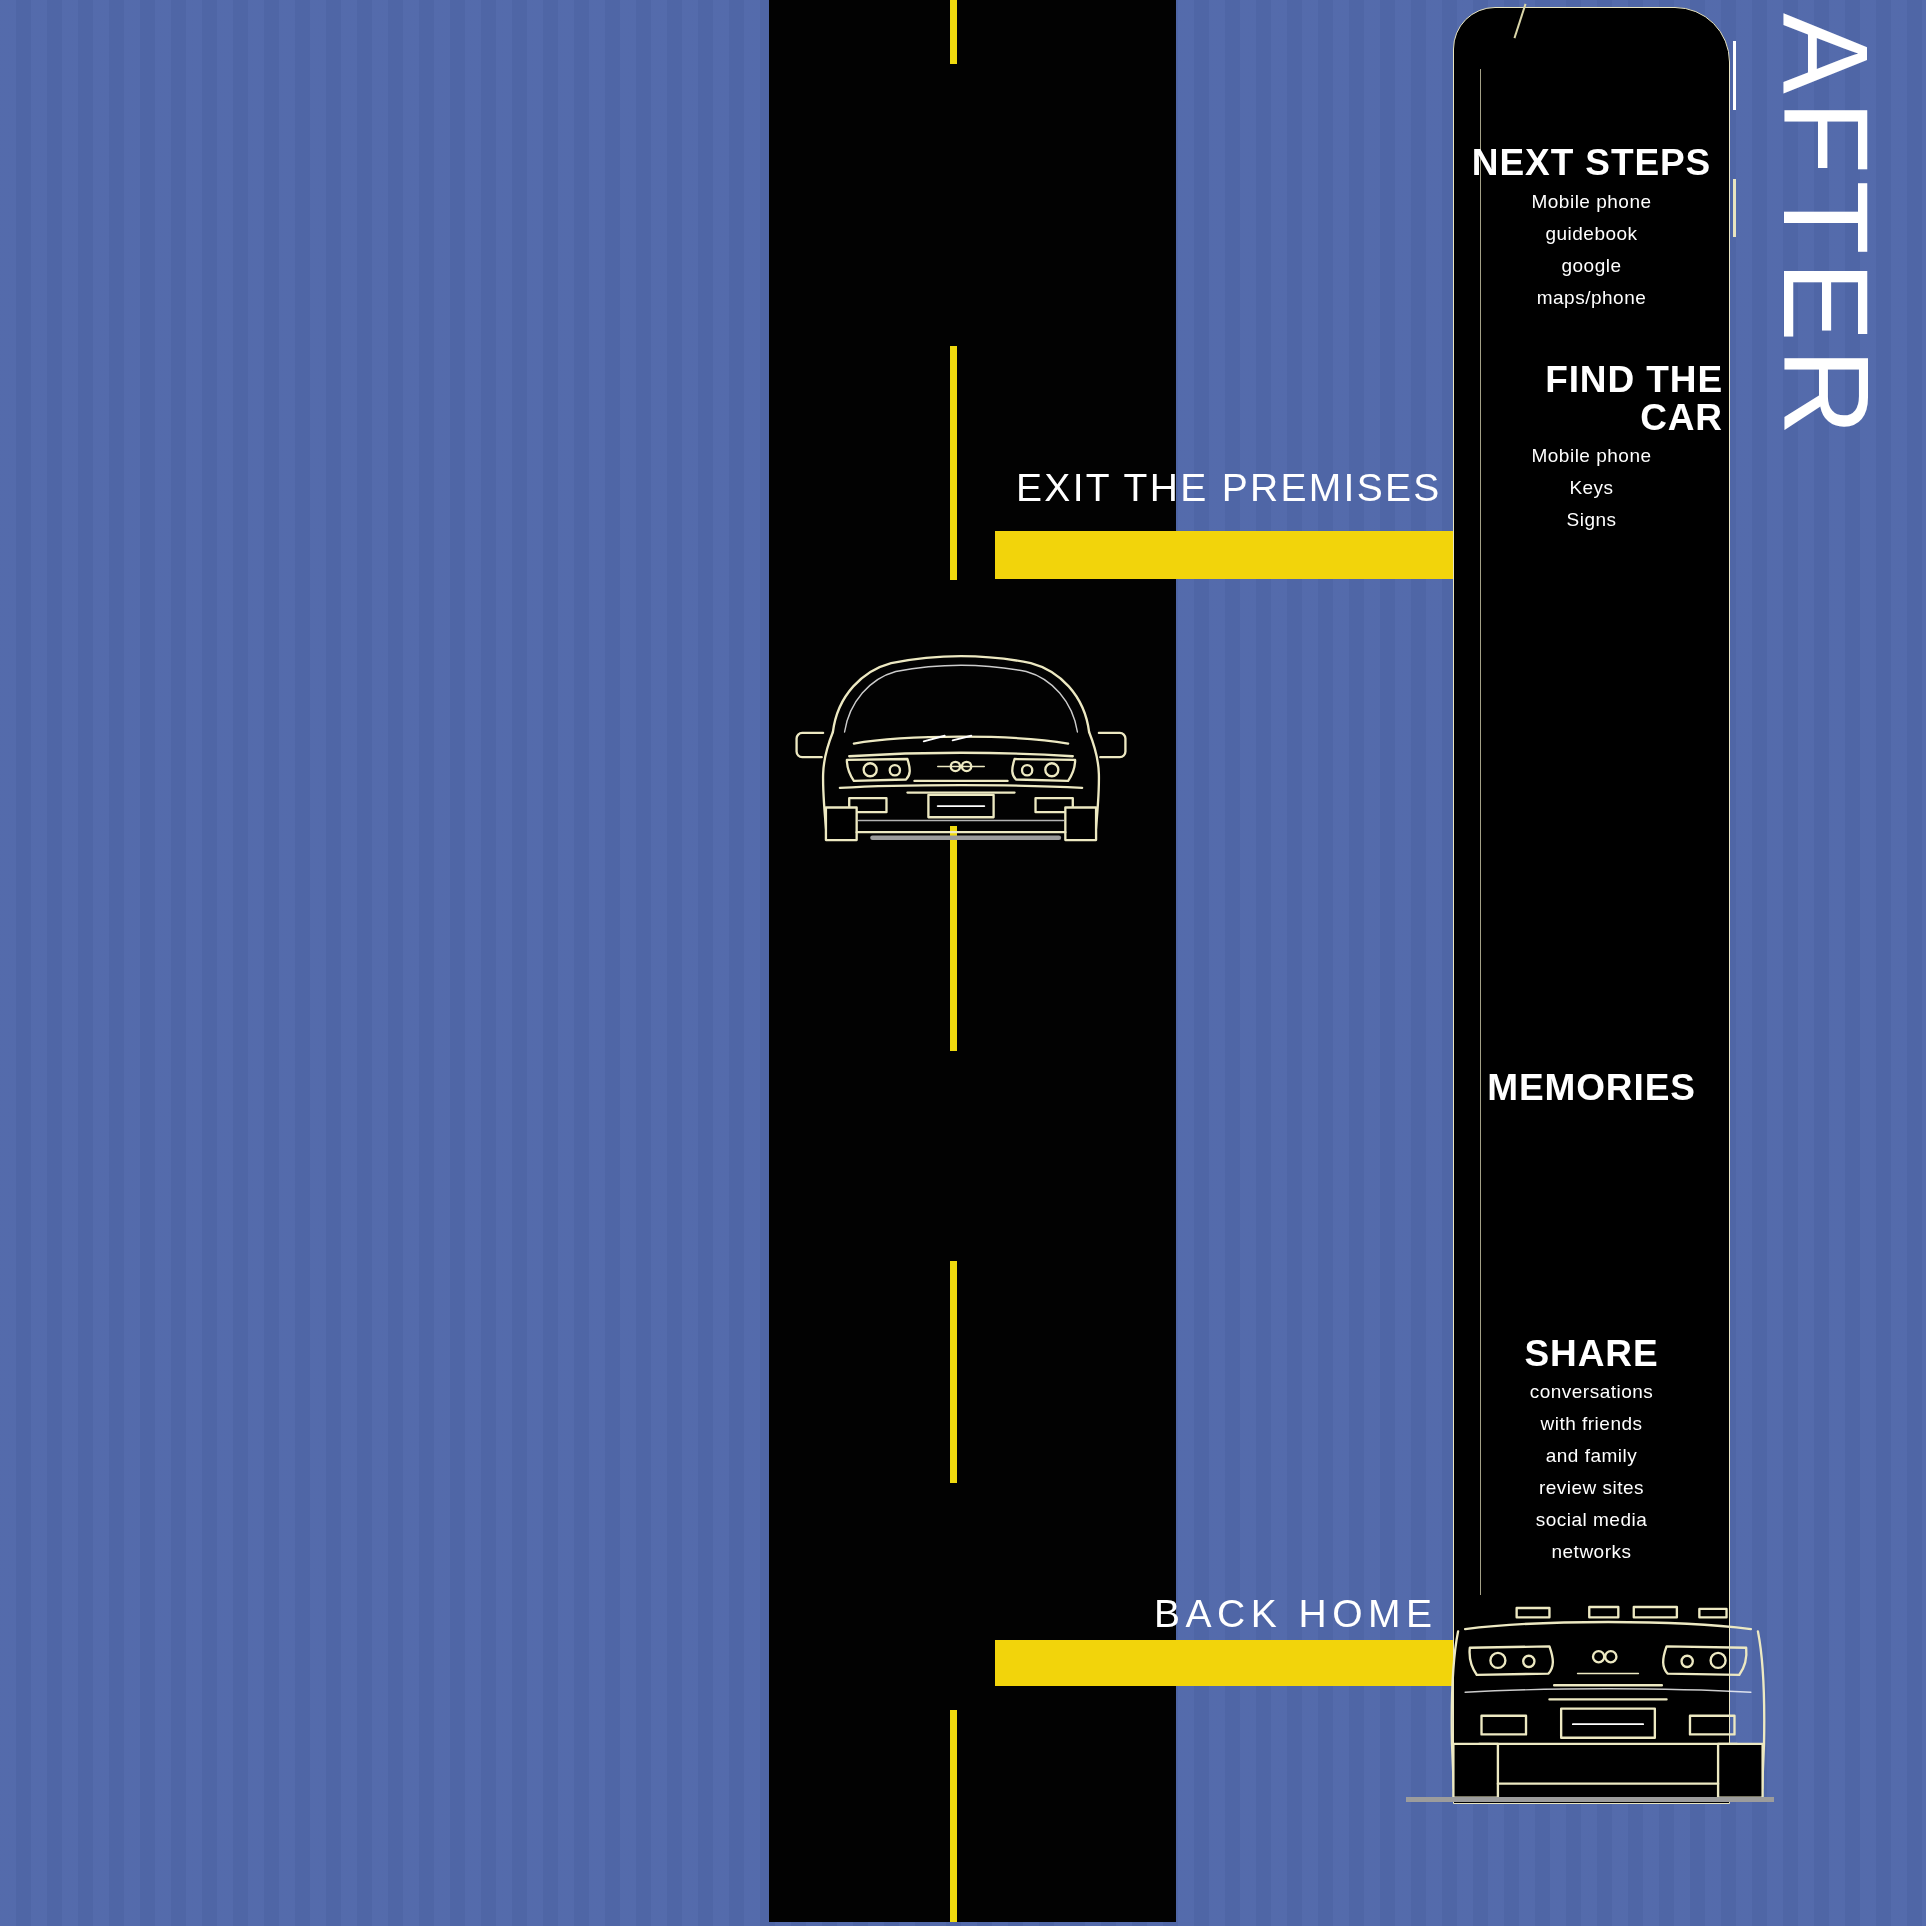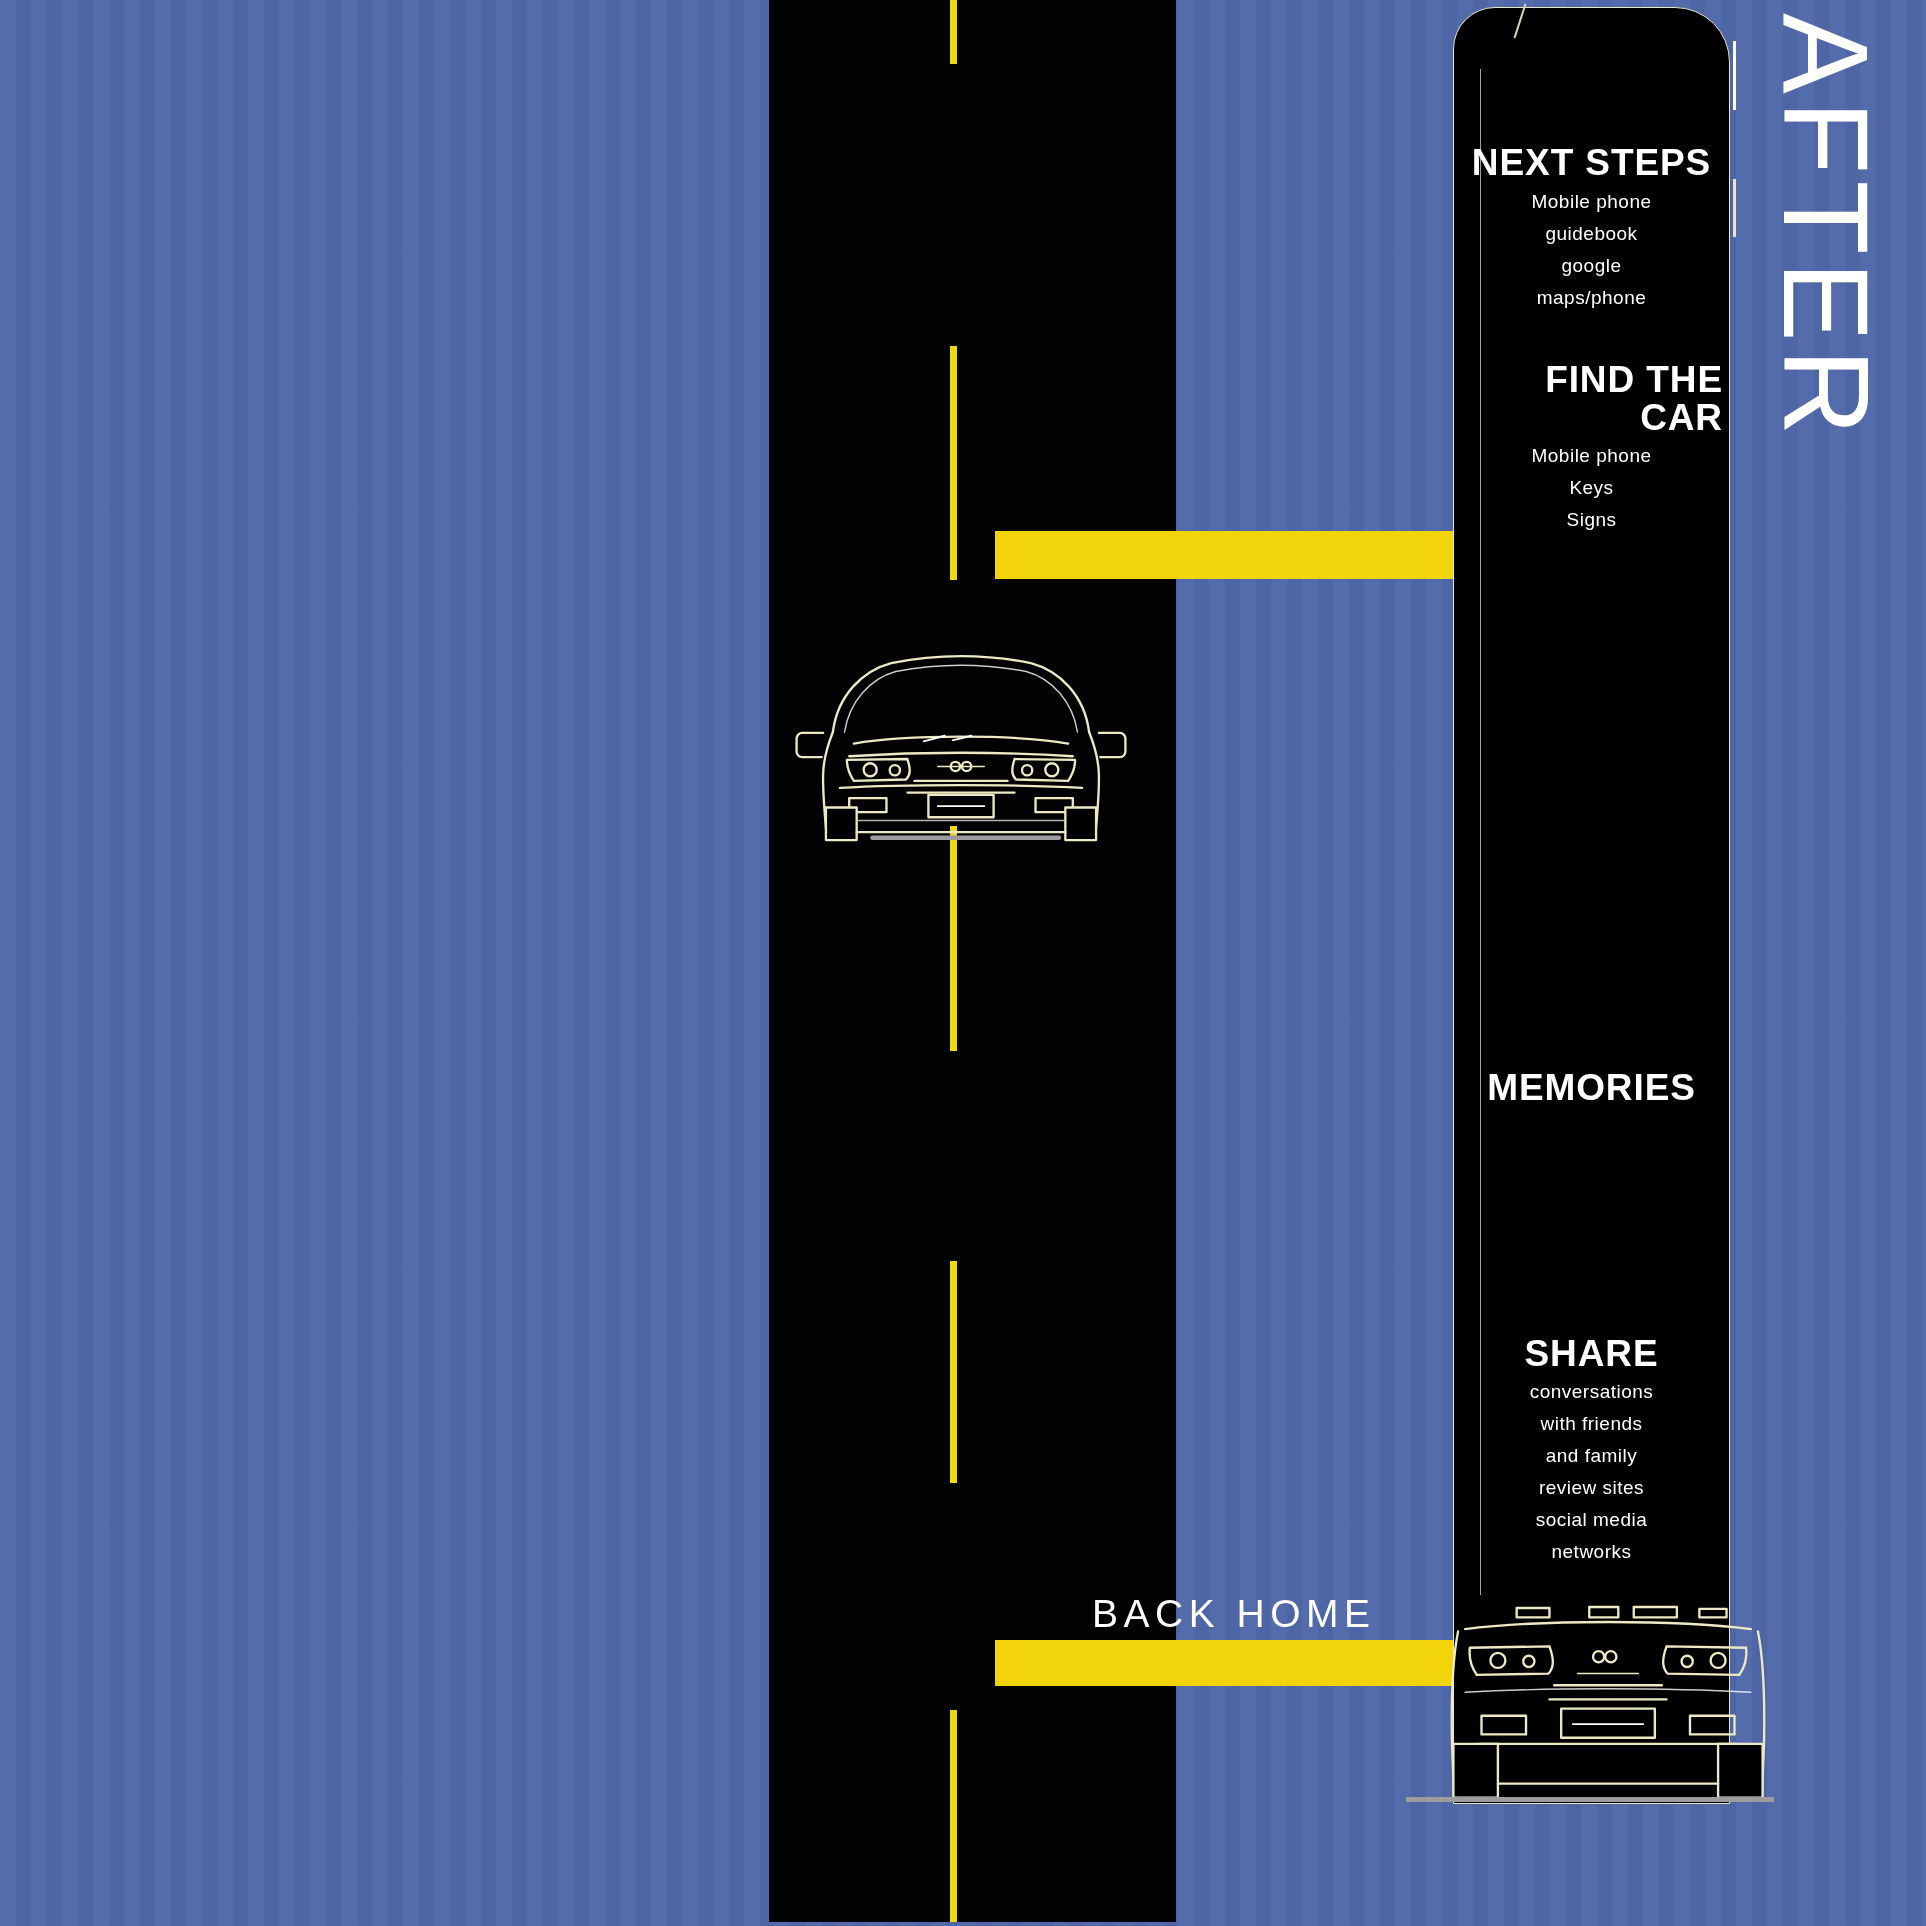--- a/index.html
+++ b/index.html
@@ -33,21 +33,21 @@
 
   
   .stage-label {
     color: #FFFFFF;
     font-size: 39px;
     font-weight: 300;
     letter-spacing: 2.3px;
     white-space: nowrap;
   }
   .label-exit { left: 1016px; top: 466px; }
-  .label-back { left: 1092px; top: 1592px; letter-spacing: 5.5px; }
+  .label-back { left: 1154px; top: 1592px; letter-spacing: 5.5px; }
 
   
   .tower {
     left: 1453px; top: 7.4px;
     width: 277px; height: 1797px;
     background: #000;
     border: 1.8px solid #E9E5C0;
     border-radius: 42px 55px 0 0;
     box-sizing: border-box;
   }
@@ -127,20 +127,21 @@
     <path d="M120,330 C250,322 510,322 640,330"></path>
     <path d="M140,352 h80 v30 h-80 z M540,352 h80 v30 h-80 z"></path>
     <path d="M160,400 H600" stroke="#FFFFFF" stroke-width="3" opacity="0.7"></path>
     <path d="M90,372 h66 v70 h-66 z M604,372 h66 v70 h-66 z" fill="#000"></path>
     <path d="M156,425 H604"></path>
     <path d="M190,437 H590" stroke="#9C9C9C" stroke-width="10"></path>
   </svg>
 
   <div class="abs bar bar-exit"></div>
   <div class="abs bar bar-back"></div>
+  <div class="abs stage-label label-exit">EXIT THE PREMISES</div>
   <div class="abs stage-label label-back">BACK HOME</div>
 
   <div class="abs tower"></div>
   <div class="abs tower-inner-line"></div>
   <div class="abs antenna"></div>
   <div class="abs accent-white"></div>
   <div class="abs accent-cream"></div>
 
   <div class="abs tower-text tw-heading t-ns-h">
     <div>NEXT STEPS</div>

